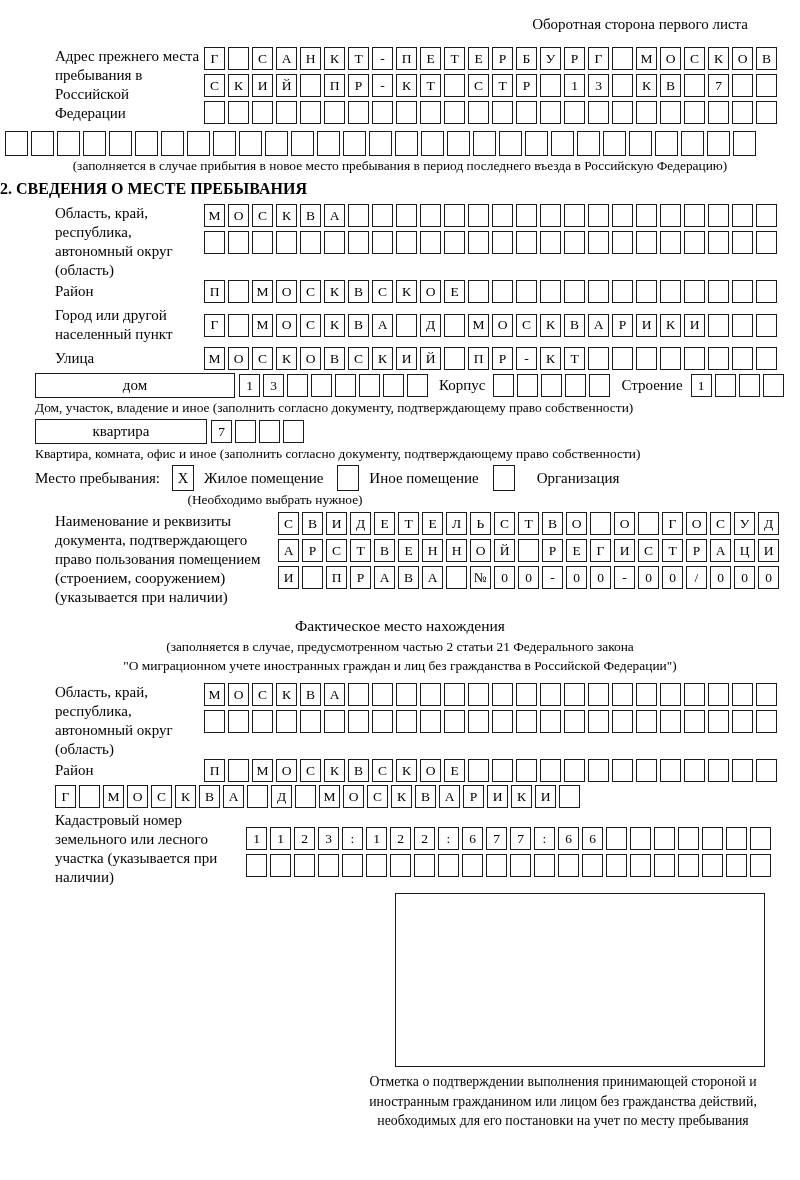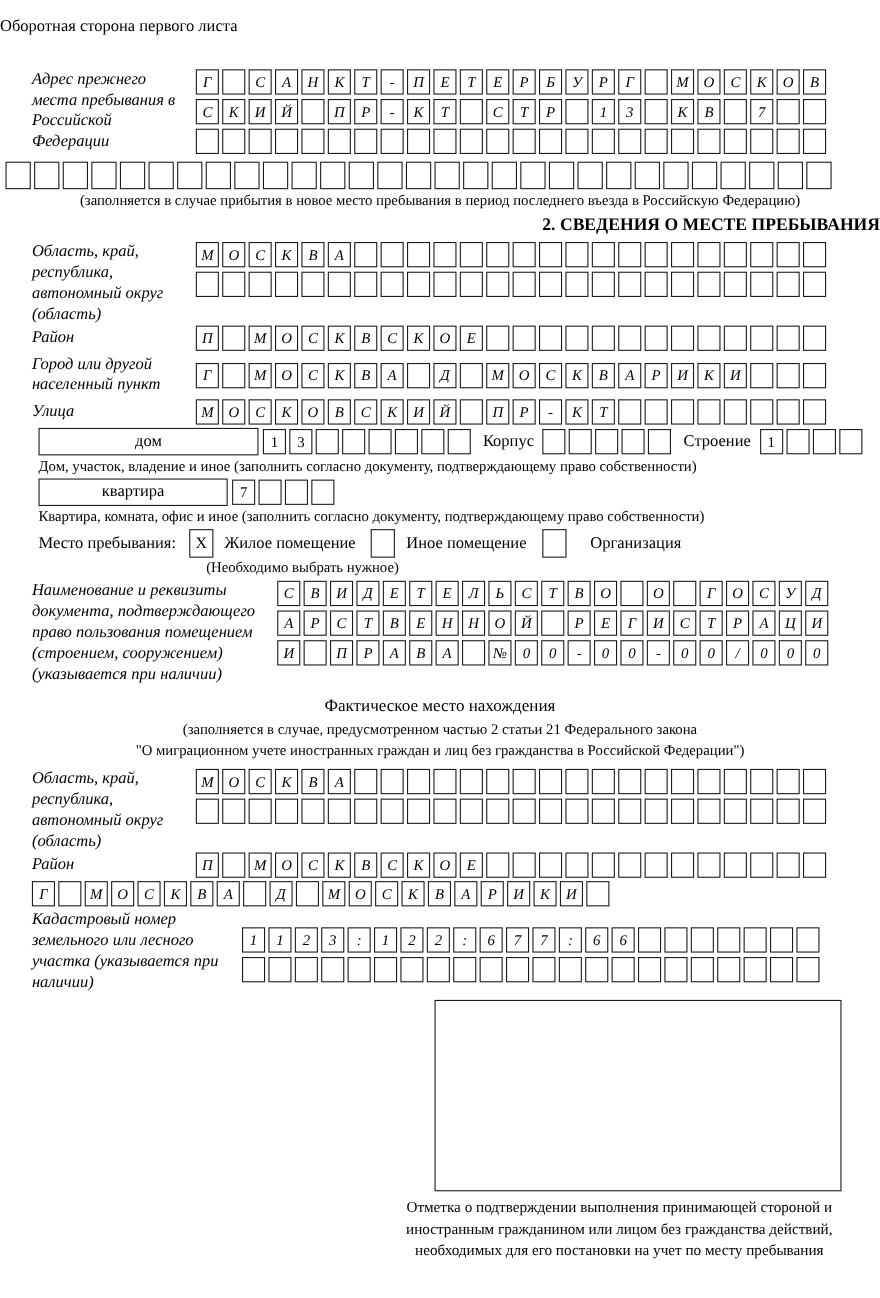--- a/index.html
+++ b/index.html
@@ -3,41 +3,41 @@
 <meta charset="utf-8">
 <style>
   html,body{margin:0;padding:0;}
   body{
     width:800px;height:1180px;background:#ffffff;color:#000;
     font-family:"Liberation Serif","DejaVu Serif",serif;
     overflow:hidden;position:relative;
   }
   .page{padding-top:16px;}
   .header-note{
-    padding-right:52px;font-size:15px;margin-bottom:30px;
+    text-align:right;padding-right:52px;font-size:15px;margin-bottom:14px;
   }
   
   .cells{display:flex;}
   .cell{
     box-sizing:border-box;flex:0 0 21px;width:21px;height:23px;
     border:1.6px solid #1c1c1c;margin-right:3px;background:#fff;
     display:flex;align-items:center;justify-content:center;
     font-size:13.5px;line-height:1;
   }
   .cells.wide .cell{flex:0 0 23px;width:23px;height:25px;}
   .rows .cells{margin-bottom:4px;}
   
-  .field{display:flex;margin-left:29px;align-items:flex-start;font-style:italic;}
+  .field{display:flex;margin-left:55px;align-items:flex-start;}
   .field.center{align-items:center;}
   .flabel{font-size:15px;line-height:19px;flex:0 0 145px;padding-right:4px;}
   .flabel.w219{flex:0 0 219px;}
   .flabel.w187{flex:0 0 187px;}
   .caption{font-size:13.4px;margin:2px 0 3px 35px;}
   .caption.centered{text-align:center;margin-left:0;}
-  .sec-title{text-align:right;font-weight:bold;font-size:16px;margin:6px 0 6px 0;}
+  .sec-title{text-align:left;font-weight:bold;font-size:16px;margin:6px 0 6px 0;}
   .sub-title{text-align:center;font-weight:normal;font-size:15.5px;margin:10px 0 4px 0;}
   .widebox{
     box-sizing:border-box;border:1.6px solid #1c1c1c;height:25px;
     display:flex;align-items:center;justify-content:center;font-size:15px;
     margin-right:4px;background:#fff;
   }
   .dom-box{width:200px;}
   .kv-box{width:172px;}
   .inline-label{font-size:15px;padding:0 8px;white-space:nowrap;align-self:center;}
   .line{display:flex;margin-left:35px;align-items:center;margin-bottom:1px;}

